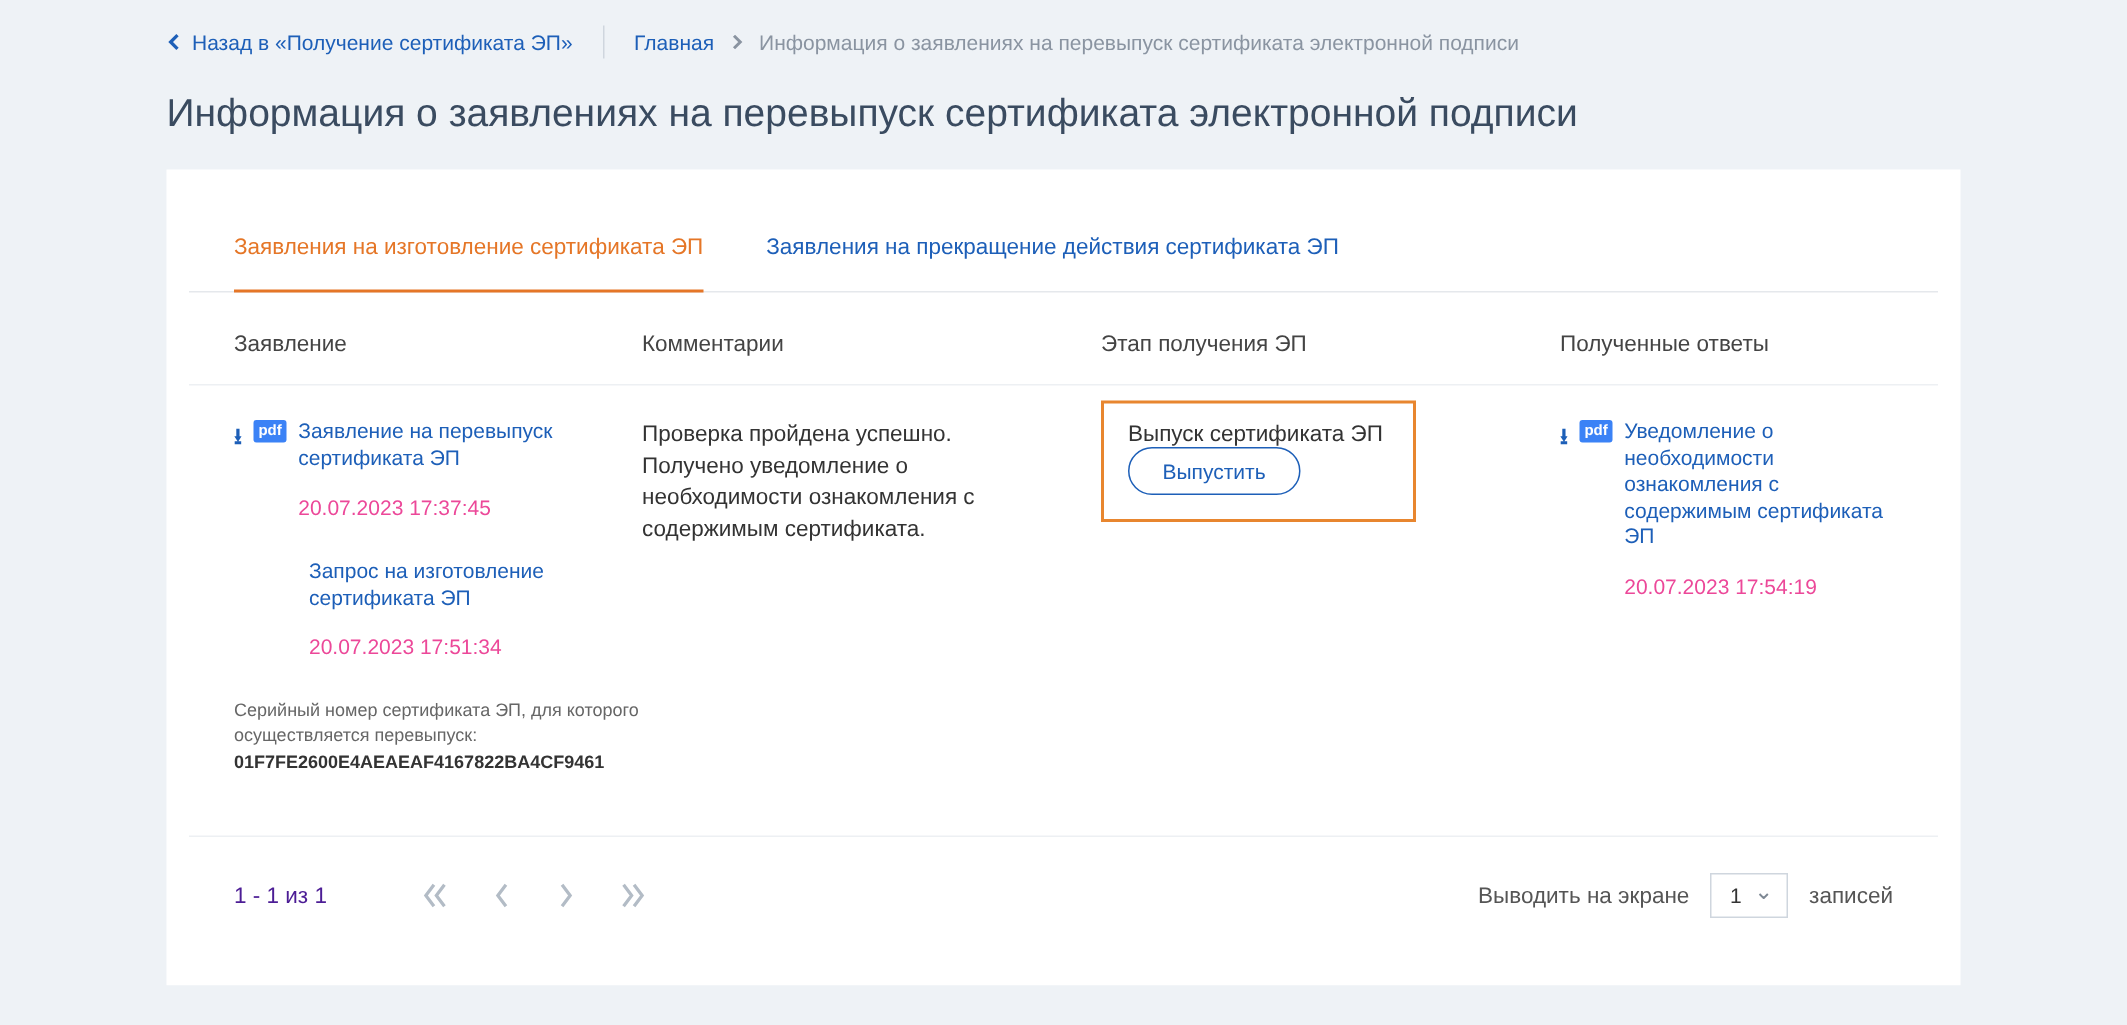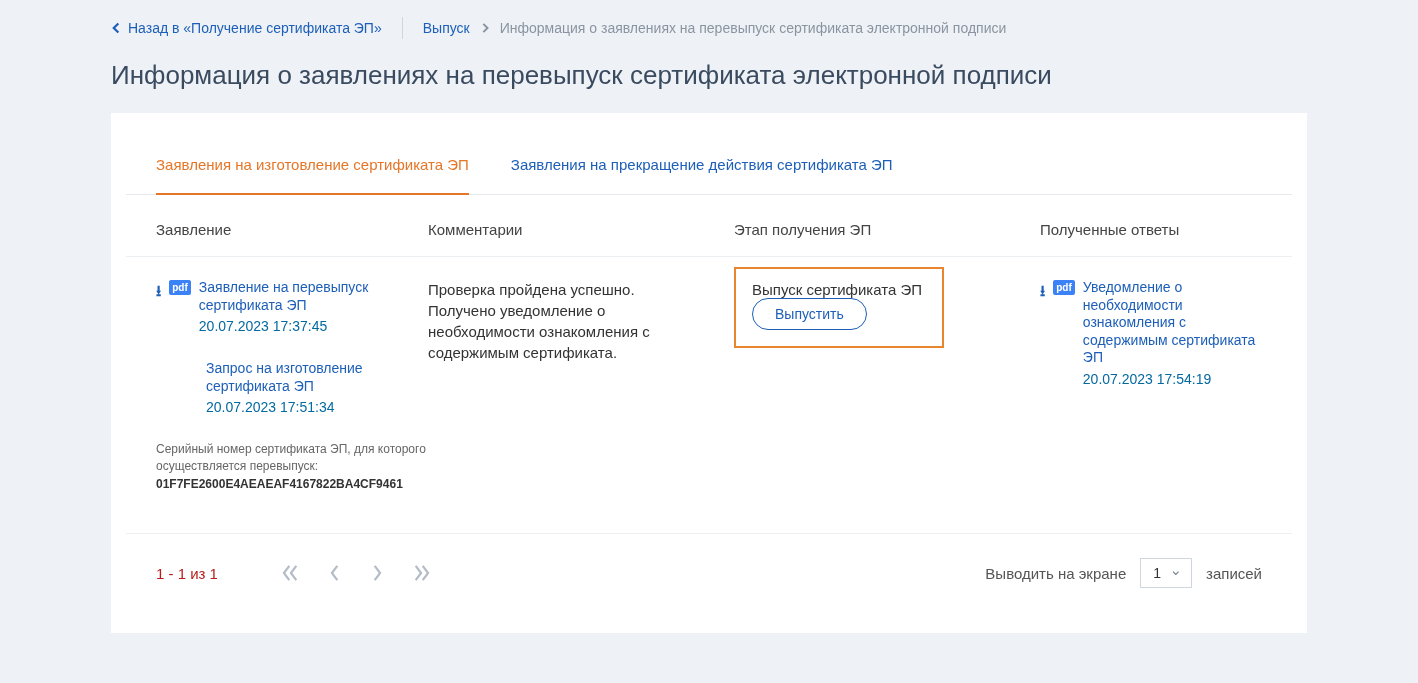--- a/index.html
+++ b/index.html
@@ -111,22 +111,22 @@
   }
   .doc-link {
     color: #1d5fb8;
     font-size: 14px;
     line-height: 1.25;
     cursor: pointer;
     display: block;
   }
   .doc-date {
     font-size: 14px;
-    color: #0369a1;
-    margin-top: 4px;
+    color: #ec4899;
+    margin-top: 16px;
   }
   .doc-text-col { flex: 1; }
   .no-icon { margin-left: 50px; }
   .serial-block {
     font-size: 12px;
     color: #666;
     margin-top: 26px;
     line-height: 1.45;
   }
   .serial-num {
@@ -160,21 +160,21 @@
     font-size: 14px;
     cursor: pointer;
   }
   .pager {
     display: flex;
     align-items: center;
     padding: 24px 30px 30px 30px;
     border-top: 1px solid #edf0f3;
   }
   .page-status {
-    color: #b91c1c;
+    color: #4c1d95;
     font-size: 15px;
     margin-right: 64px;
   }
   .pager-arrows {
     display: flex;
     gap: 30px;
     color: #b3bcc6;
     font-size: 22px;
   }
   .pager-arrow { cursor: pointer; user-select: none; display:flex; }
@@ -209,21 +209,21 @@
 <div class="page">
   <div class="topbar">
     <div class="back-link">
       <svg class="chev dk" viewBox="0 0 12 12">
           <path d="M8 1 L3 6 L8 11"></path>
         </svg>
       <span>Назад в «Получение сертификата ЭП»</span>
     </div>
     <div class="sep-v"></div>
     <div class="breadcrumb">
-      <span class="home">Выпуск</span>
+      <span class="home">Главная</span>
       <svg class="chev" viewBox="0 0 12 12" style="width:10px;height:10px;stroke:#8a94a1">
           <path d="M4 1 L9 6 L4 11"></path>
         </svg>
       <span class="crumb-current">Информация о заявлениях на перевыпуск сертификата электронной подписи</span>
     </div>
   </div>
 
   <h1 class="page-title">Информация о заявлениях на перевыпуск сертификата электронной подписи</h1>
 
   <div class="card">

